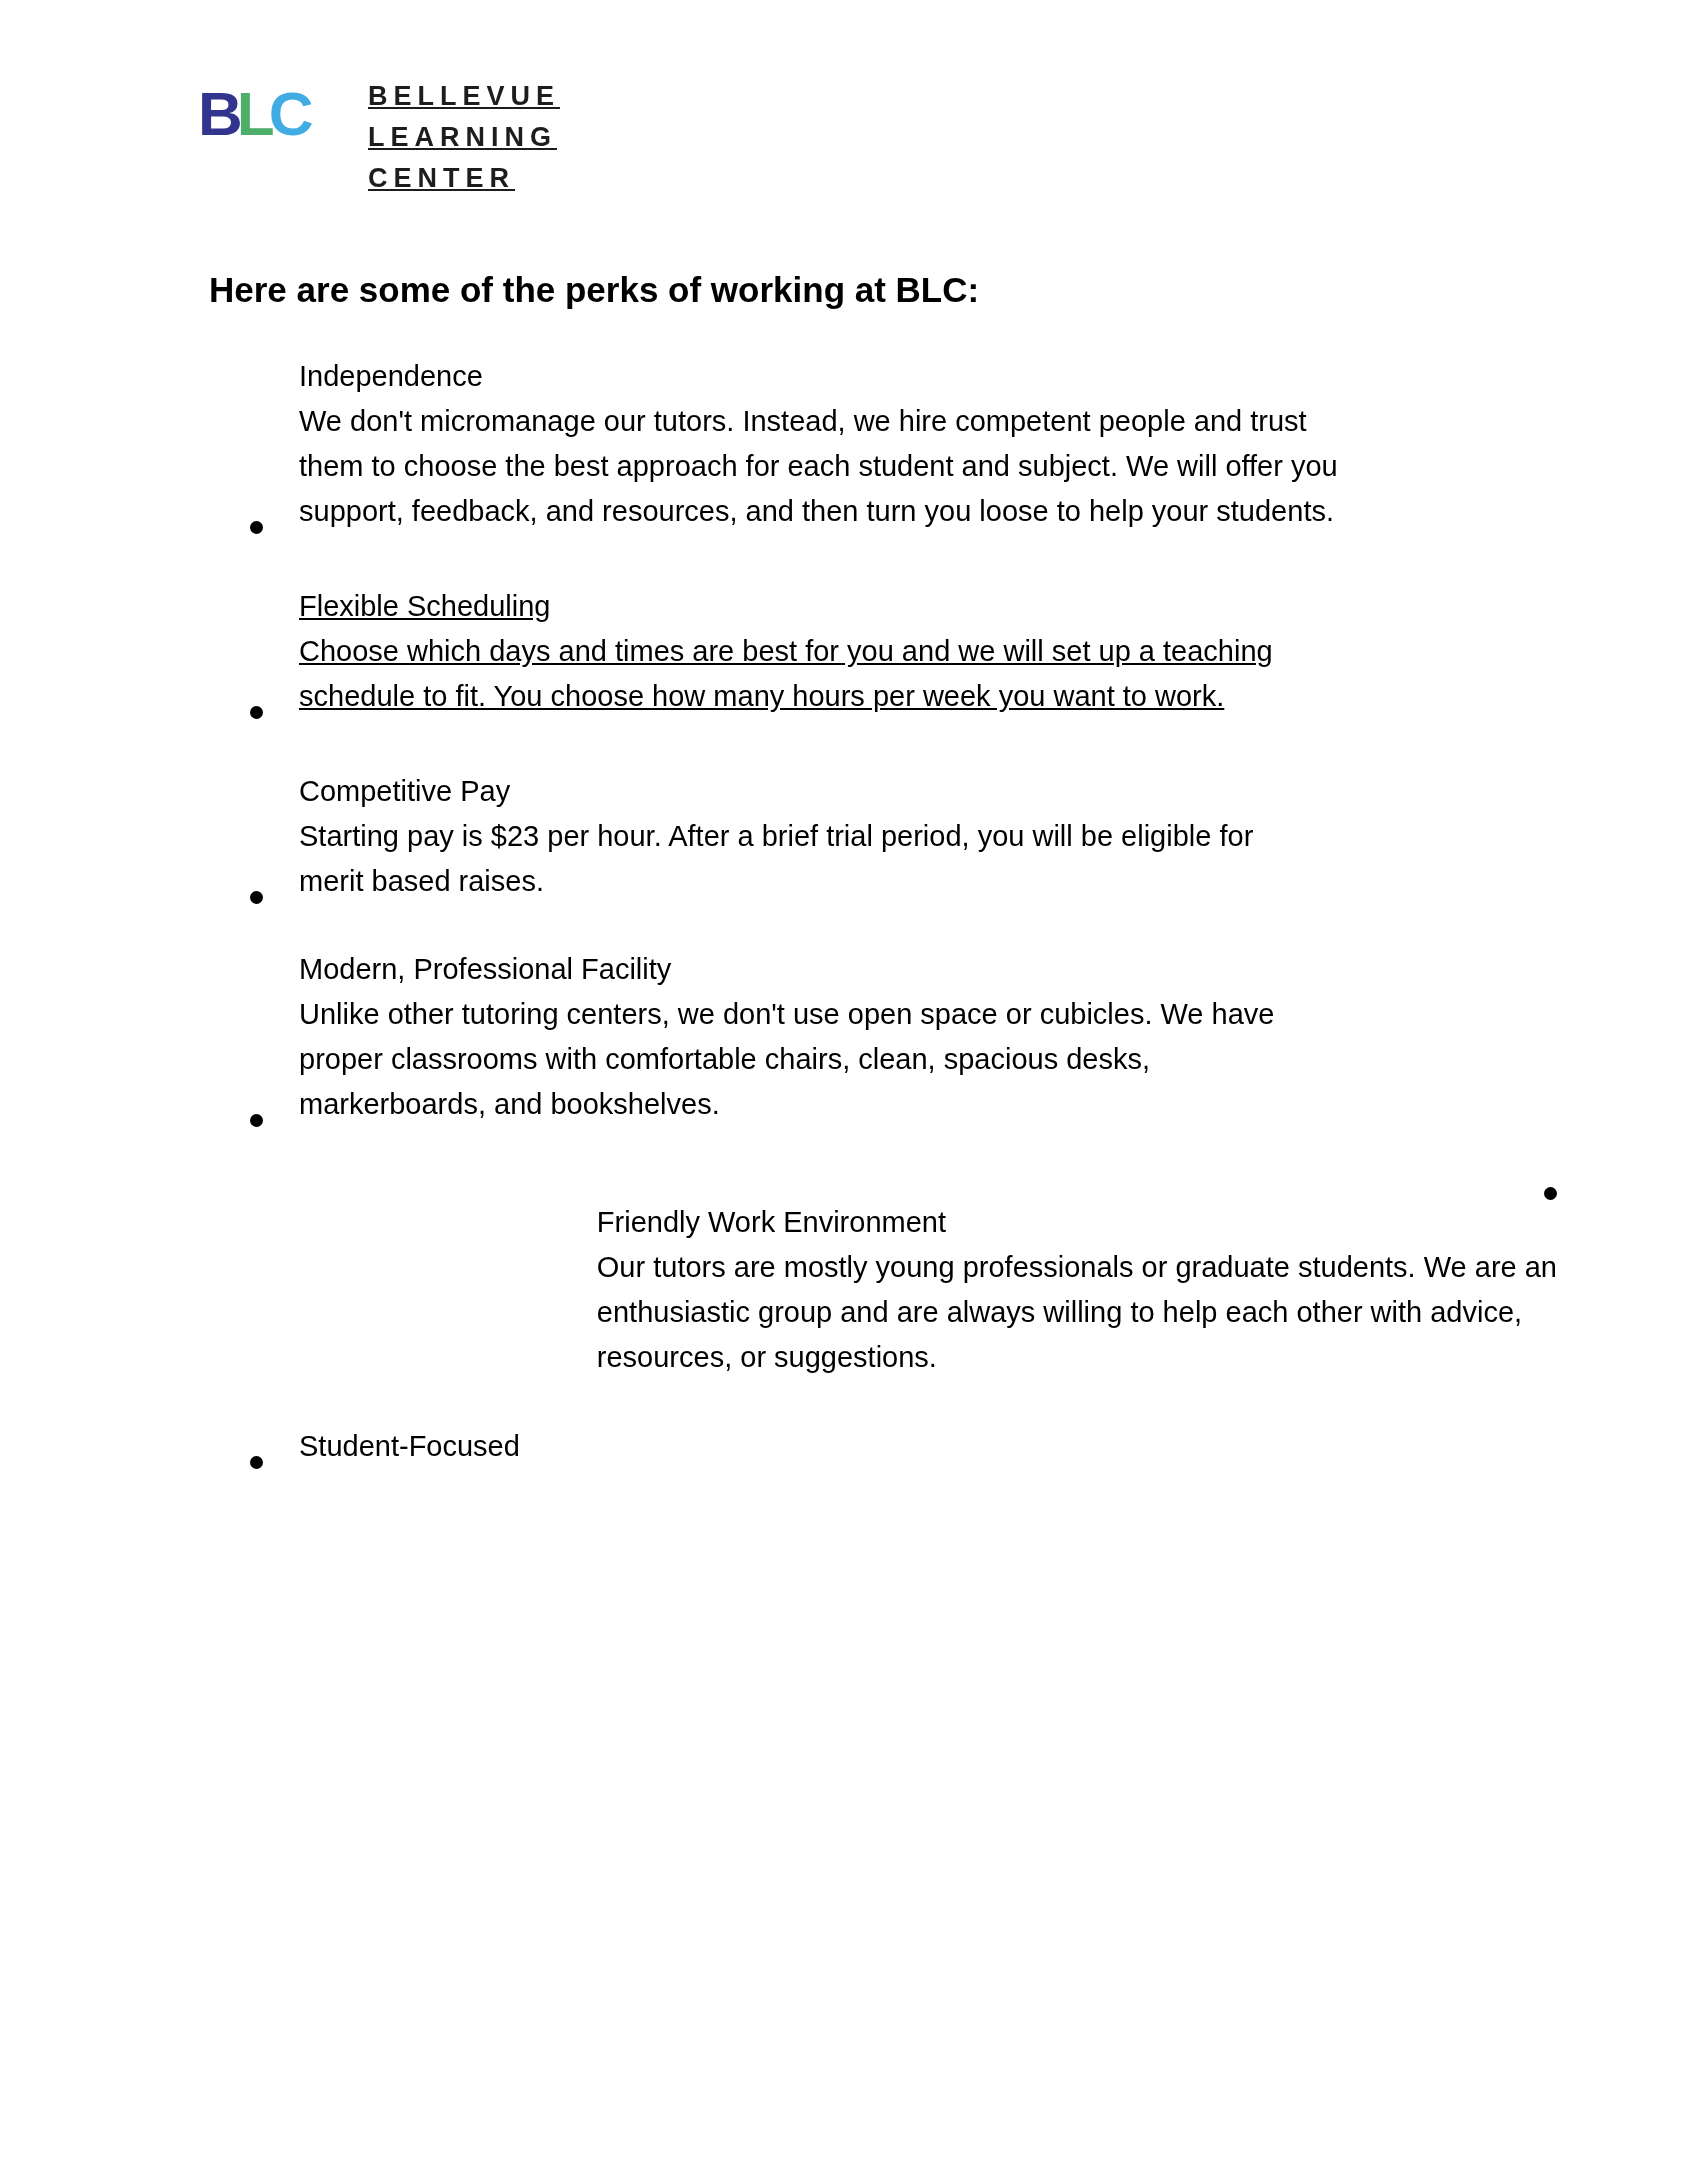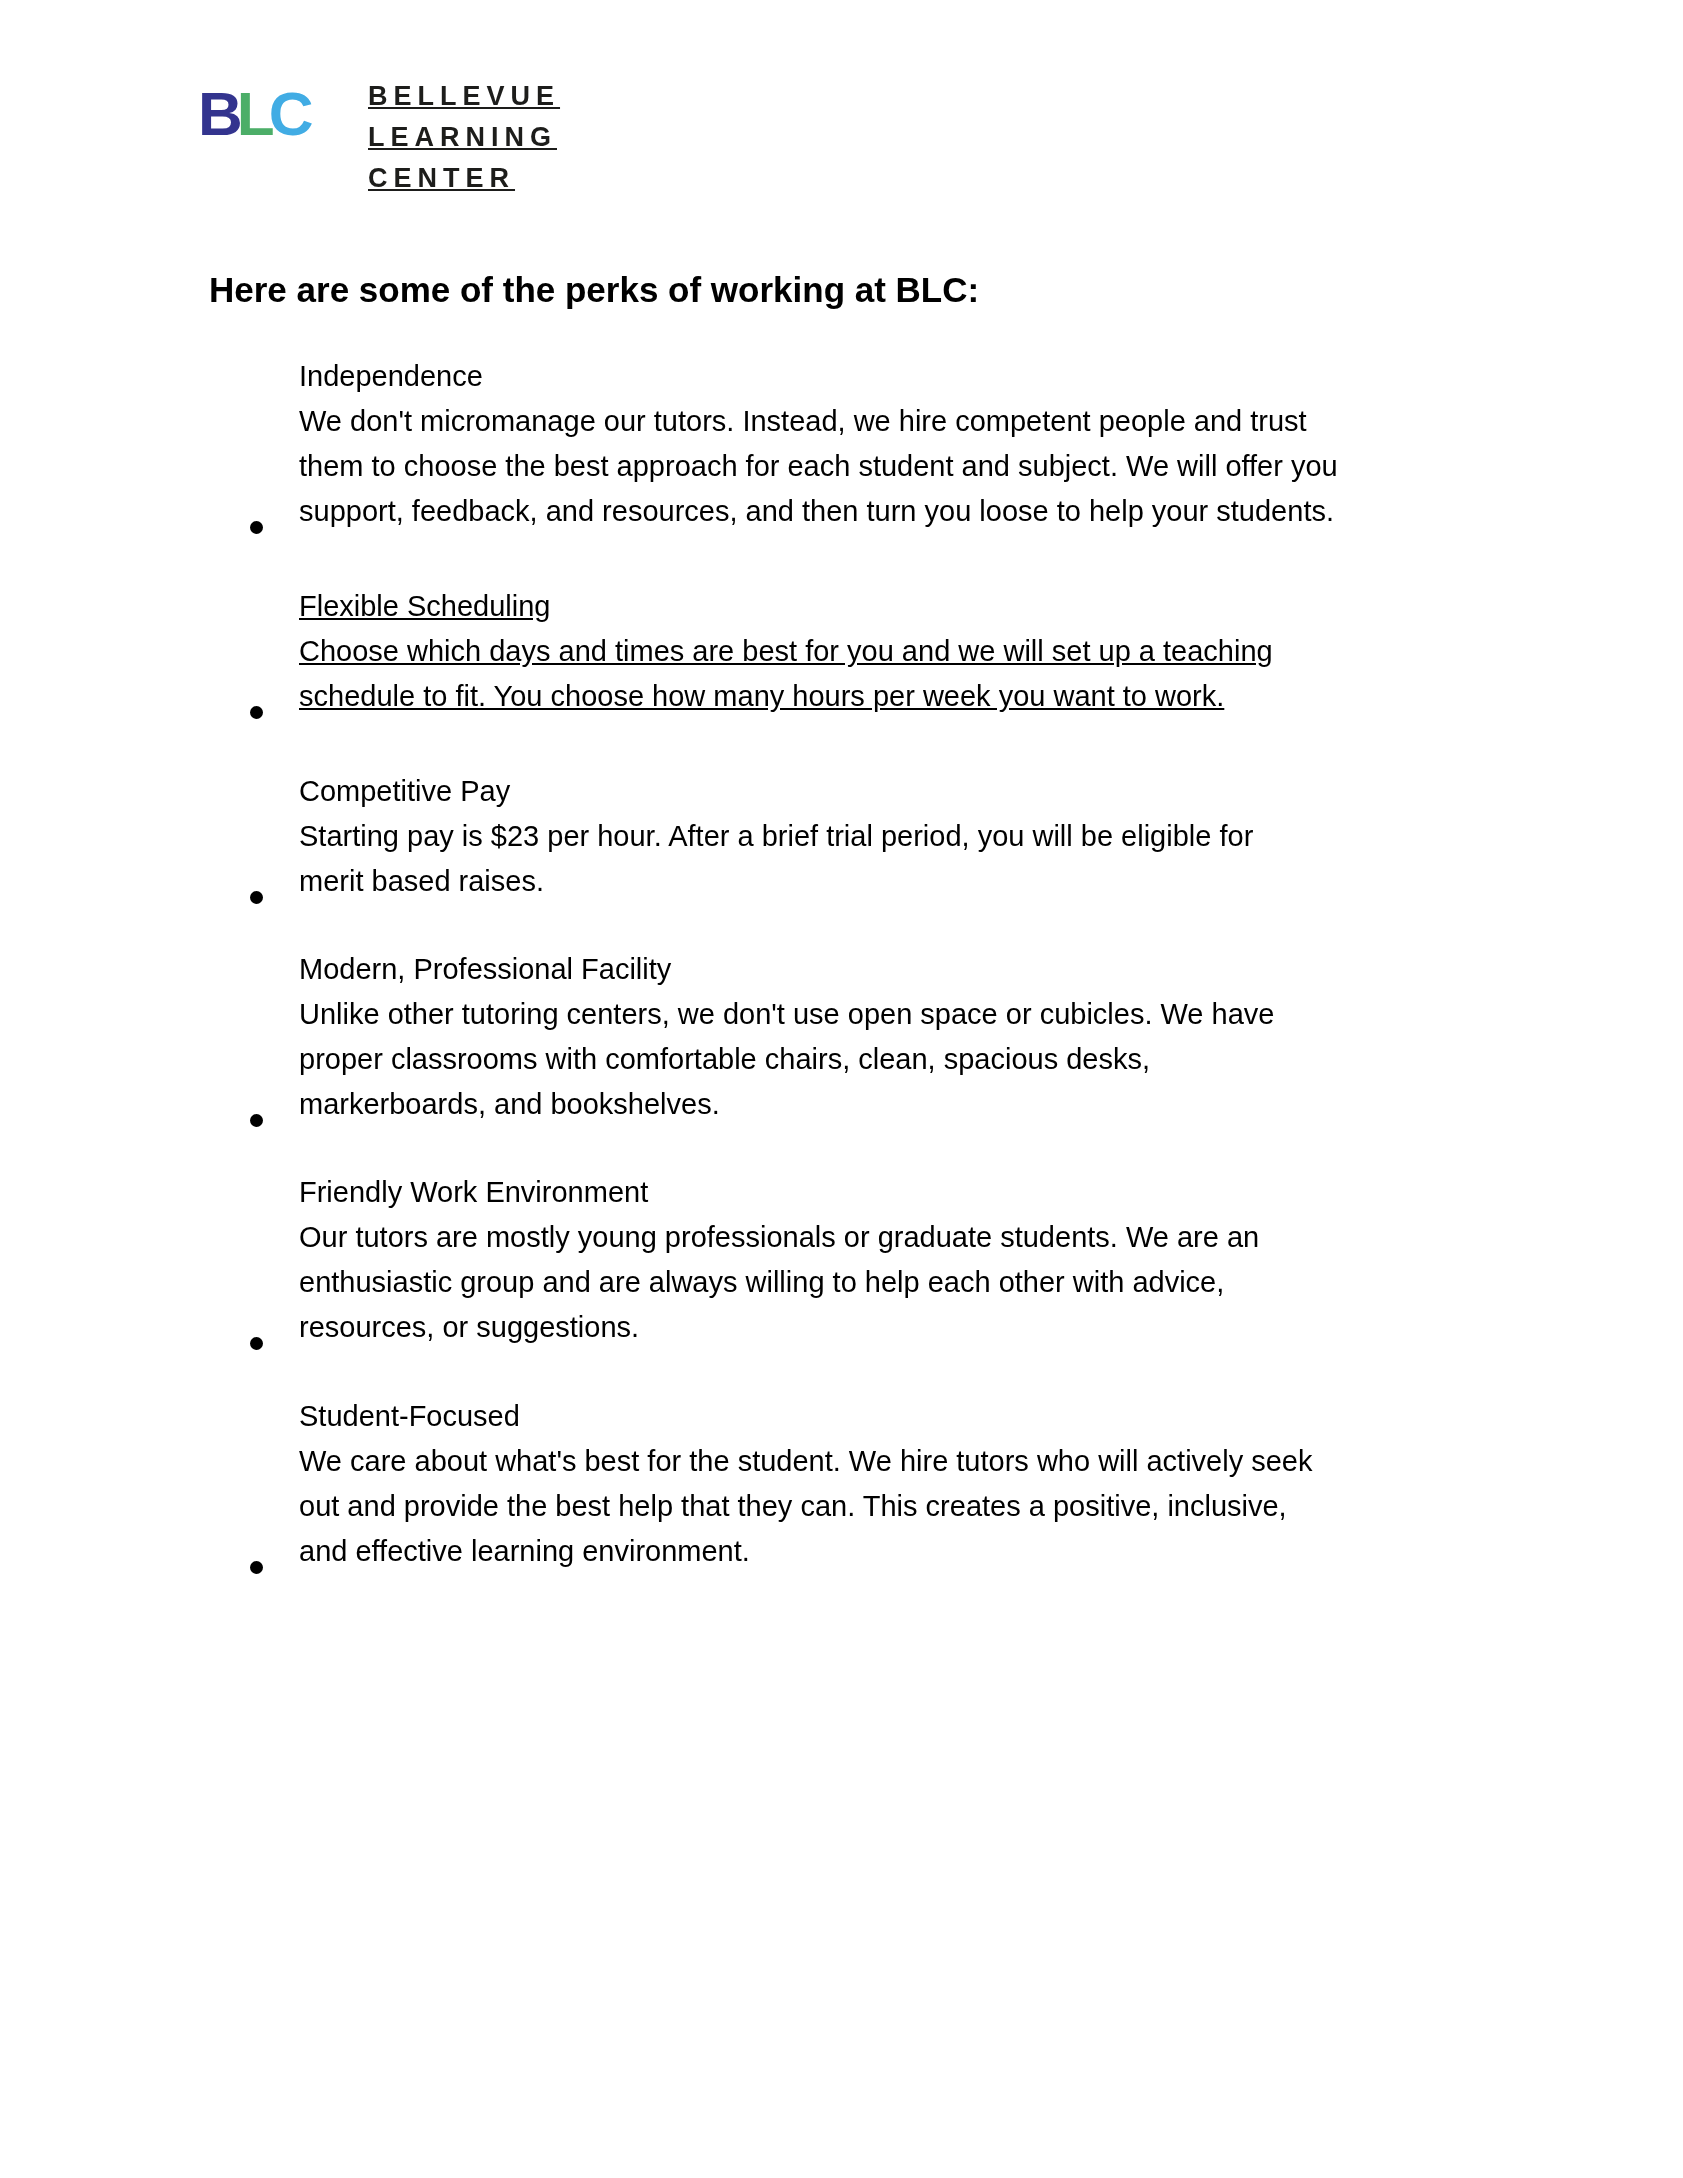--- a/index.html
+++ b/index.html
@@ -52,21 +52,21 @@
     position: absolute;
     left: 250px;
     top: 354px;
     width: 1307px;
   }
   .perk { display: flex; align-items: flex-end; }
   .perk:nth-child(1) { margin-bottom: 50px; }
   .perk:nth-child(2) { margin-bottom: 50px; text-decoration: underline; }
   .perk:nth-child(3) { margin-bottom: 43px; }
   .perk:nth-child(4) { margin-bottom: 43px; }
-  .perk:nth-child(5) { margin-bottom: 44px; }
+  .perk:nth-child(5) { margin-bottom: 44px; flex-direction: column; }
   .dot {
     flex: none;
     width: 13px;
     height: 13px;
     margin-top: 17px;
     border-radius: 50%;
     background: #000;
   }
   .perk-body {
     margin-left: 36px;
@@ -140,21 +140,18 @@
         <div class="perk-text">Our tutors are mostly young professionals or graduate students. We are an
 enthusiastic group and are always willing to help each other with advice,
 resources, or suggestions.</div>
       </div>
     </div>
 
     <div class="perk">
       <span class="dot"></span>
       <div class="perk-body">
         <div class="perk-title">Student-Focused</div>
-        <div class="perk-text">We care about what's best for the student. We hire tutors who will actively seek
-out and provide the best help that they can. This creates a positive, inclusive,
-and effective learning environment.</div>
       </div>
     </div>
 
   </div>
 </div>
 
 
 </body></html>

